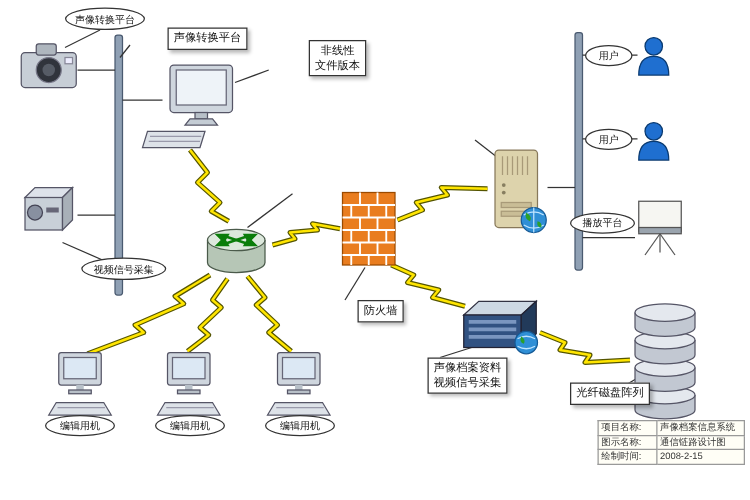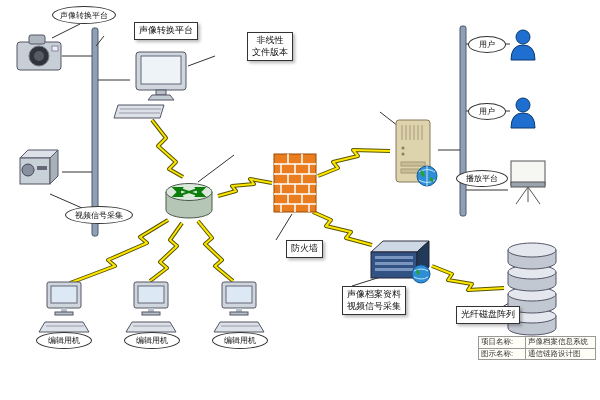--- a/index.html
+++ b/index.html
@@ -263,16 +263,20 @@
   <table class="tbl">
     <tbody>
         <tr>
       <td>项目名称:</td>
       <td>声像档案信息系统</td>
     </tr>
     <tr>
       <td>图示名称:</td>
       <td>通信链路设计图</td>
     </tr>
+    <tr>
+      <td>绘制时间:</td>
+      <td>2008-2-15</td>
+    </tr>
   </tbody>
     </table>
 
 </div>
 
 </body></html>

